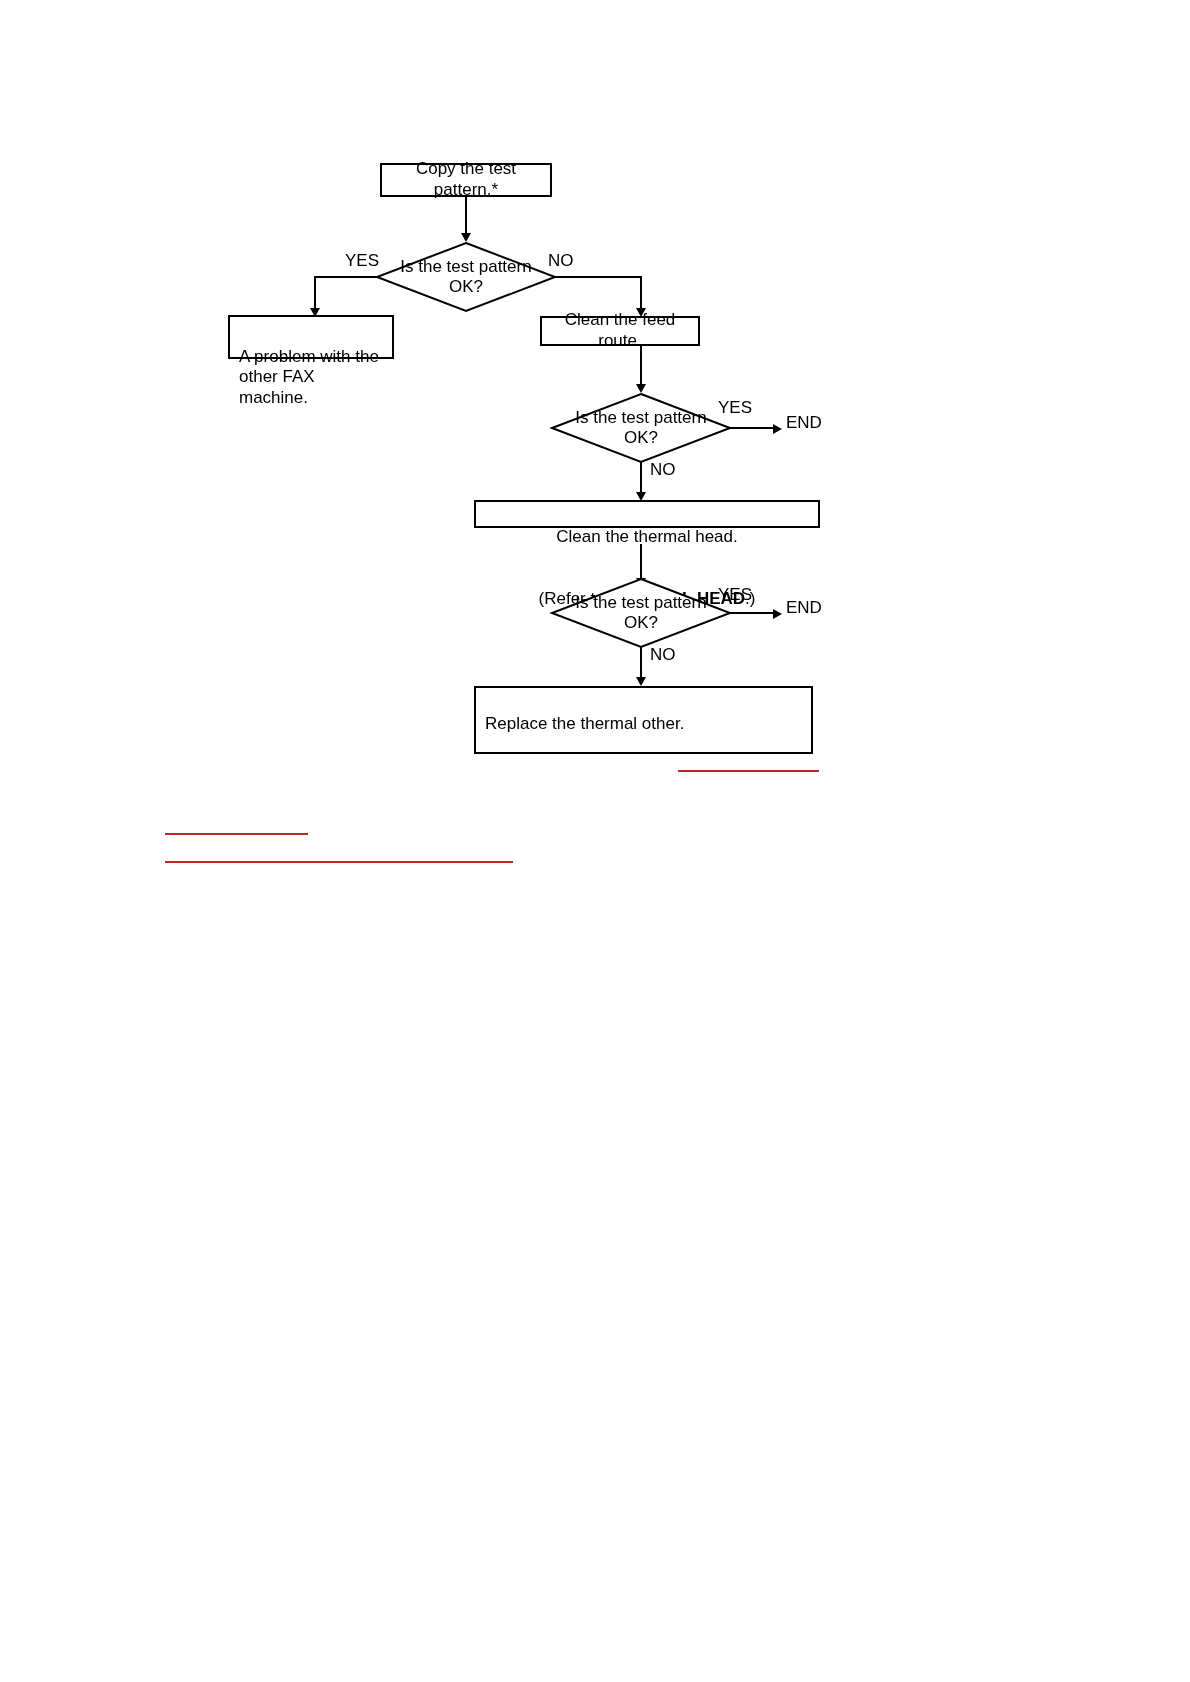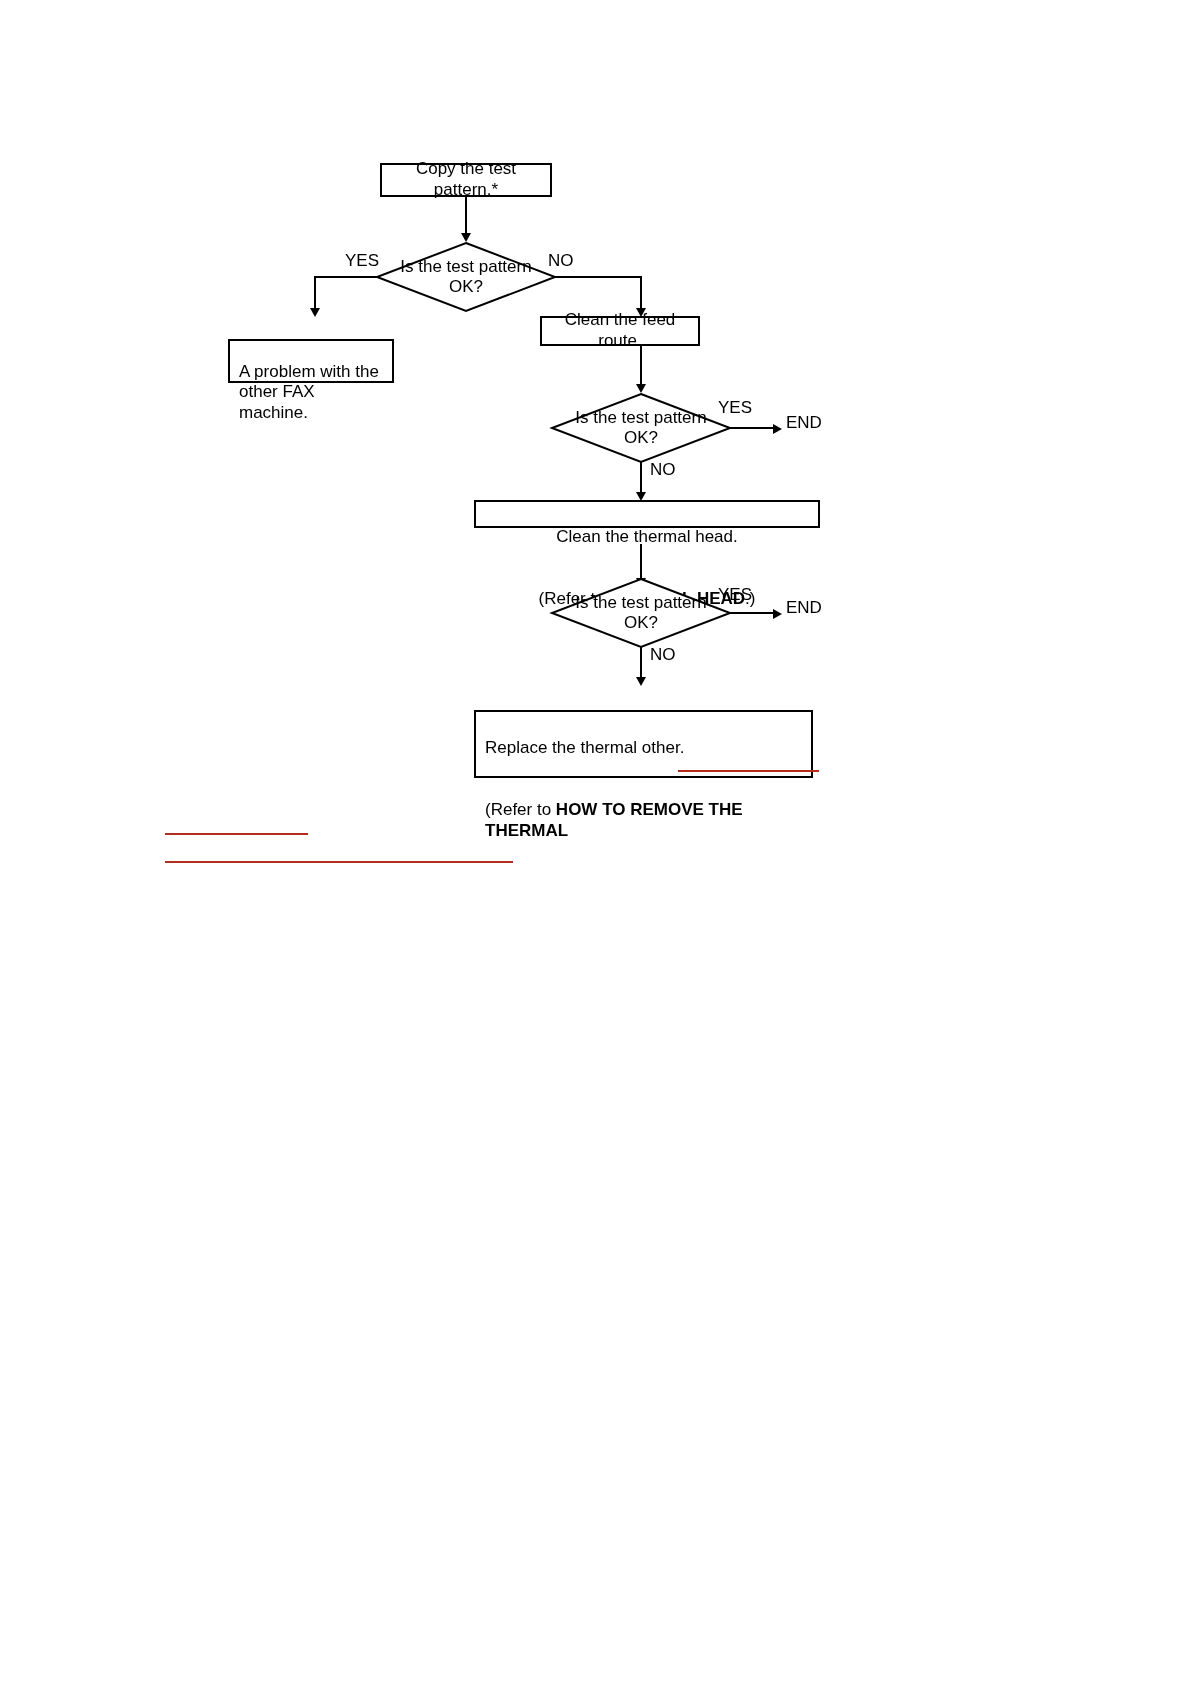--- a/index.html
+++ b/index.html
@@ -19,25 +19,25 @@
     overflow: hidden;
   }
   .node {
     position: absolute;
     box-sizing: border-box;
     border: 2px solid #000000;
     background: #ffffff;
     font-size: 17px;
     line-height: 1.22;
     color: #000000;
-    padding: 0 9px;
+    padding: 9px 9px;
     white-space: pre-line;
   }
   .node.center { text-align: center; }
-  .node.left { text-align: left; margin-top: 24px; }
+  .node.left { text-align: left; }
   .diamond-wrap {
     position: absolute;
   }
   .diamond-wrap svg {
     position: absolute;
     left: 0;
     top: 0;
     overflow: visible;
   }
   .diamond-label {
@@ -187,22 +187,19 @@
   <div class="edge h" style="left:729px; top:612px; width:48px;"></div>
   <div class="arrowhead right" style="left:773px; top:609px;"></div>
   <div class="end-label" style="left:786px; top:599px;">END</div>
 
   <div class="branch-label" style="left:650px; top:646px;">NO</div>
   <div class="edge v" style="left:640px; top:647px; height:36px;"></div>
   <div class="arrowhead down" style="left:636px; top:677px;"></div>
 
   <div class="node left" style="left:474px; top:686px; width:339px; height:68px; padding-top:5px;">
     <div>Replace the thermal other.</div>
-    <div>
-      <span>(Refer to </span><span class="bold">HOW TO REMOVE THE THERMAL</span>
-    </div>
   </div>
 
   <div class="rule" style="left:678px; top:770px; width:141px;"></div>
   <div class="rule" style="left:165px; top:833px; width:143px;"></div>
   <div class="rule" style="left:165px; top:861px; width:348px;"></div>
 
 </div>
 
 </body></html>

